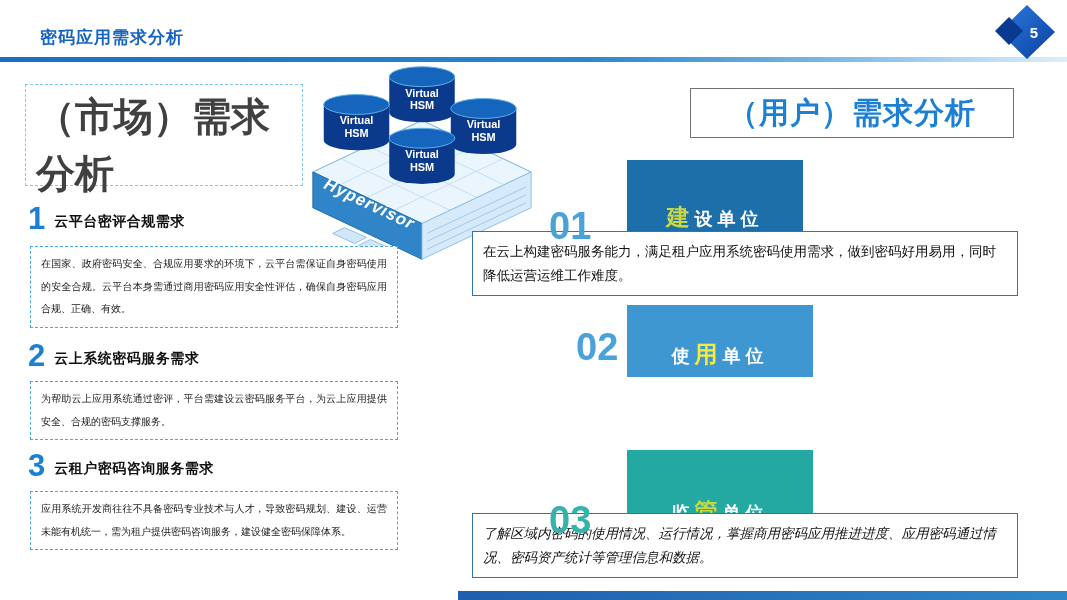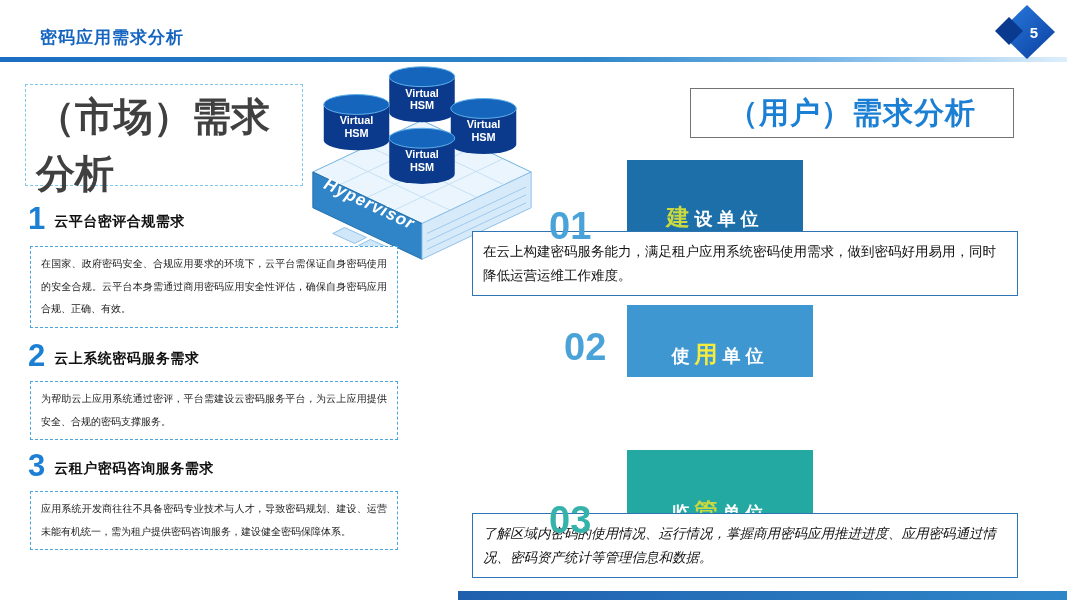--- a/index.html
+++ b/index.html
@@ -47,21 +47,21 @@
   .unit-label{color:#ffffff;font-size:18px;font-weight:bold;letter-spacing:5px;white-space:nowrap;}
   .unit-label .hl{font-size:23px;letter-spacing:5px;}
   #unit1{left:627px;top:160px;width:176px;height:104px;}
   #unit1 .unit-label{margin-top:42px;}
   #unit2{left:627px;top:305px;width:186px;height:72px;}
   #unit2 .unit-label{margin-top:34px;}
   #unit3{left:627px;top:450px;width:186px;height:116px;}
   #unit3 .unit-label{margin-top:46px;}
   .big-num{position:absolute;z-index:4;font-size:38px;font-weight:bold;line-height:1;}
   #num1{left:549px;top:207px;}
-  #num2{left:564px;top:328px;}
+  #num2{left:576px;top:328px;}
   #num3{left:549px;top:501px;}
   .tbox{
     position:absolute;z-index:3;width:524px;background:#ffffff;border:1px solid #2e75b6;
     padding:8px 10px;font-size:13.5px;line-height:1.75;color:#111;white-space:pre-line;
   }
   #tbox1{left:472px;top:231px;}
   #tbox2{left:472px;top:369px;}
   #tbox3{left:472px;top:513px;font-style:italic;}
   
   .illus{position:absolute;left:293px;top:62px;width:258px;height:212px;}

